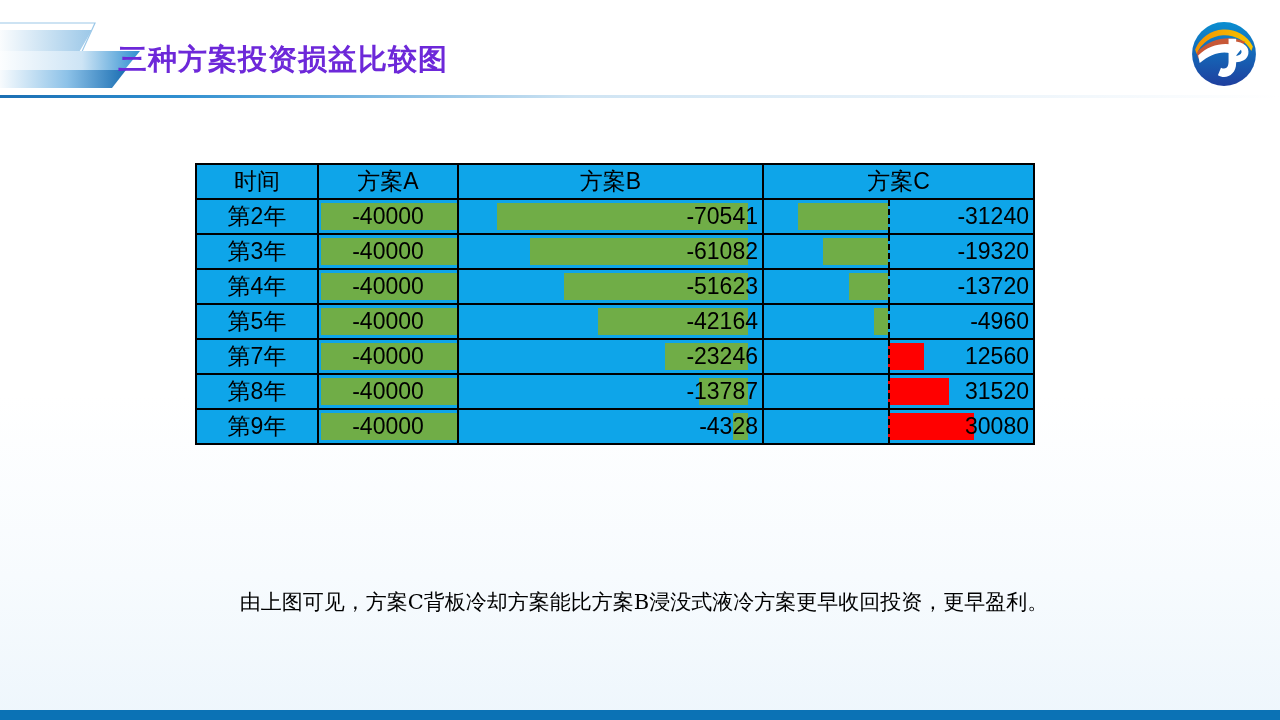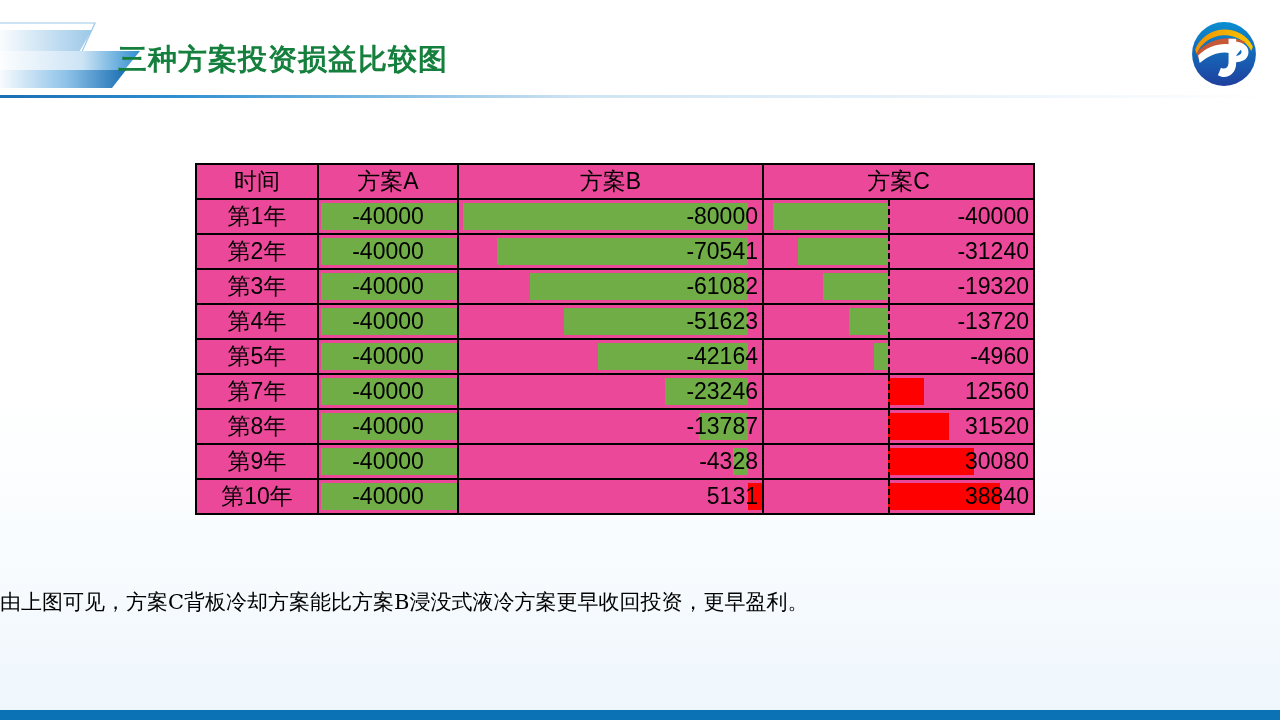--- a/index.html
+++ b/index.html
@@ -15,33 +15,33 @@
 
   
   .header { position:absolute; left:0; top:0; width:1280px; height:98px; }
   .hdr-deco { position:absolute; left:0; top:18px; width:200px; height:70px; }
   .hdr-rule {
     position:absolute; left:0; top:95px; width:1280px; height:3px;
     background:linear-gradient(to right,#1b6fb3 0%, #2f8fd0 14%, #cfe4f3 45%, #eaf3fa 75%, #ffffff 100%);
   }
   .hdr-title {
     position:absolute; left:118px; top:40px;
-    font-size:29px; font-weight:bold; color:#15803d;
+    font-size:29px; font-weight:bold; color:#6d28d9;
     letter-spacing:1px; white-space:nowrap;
   }
   .logo { position:absolute; right:18px; top:16px; width:76px; height:76px; }
 
   
   .table-wrap { position:absolute; left:195px; top:163px; width:838px; }
   table.grid { border-collapse:collapse; width:838px; table-layout:fixed; }
   table.grid td, table.grid th {
     border:2px solid #000;
     height:35px; padding:0;
     font-size:23px; font-weight:normal; color:#000;
-    background:#ec4899;
+    background:#0ea5e9;
   }
   .col-time  { width:122px; }
   .col-a     { width:140px; }
   .col-b     { width:305px; }
   .col-c     { width:271px; }
 
   thead th { text-align:center; height:36px; font-weight:normal; }
 
   td.label { text-align:center; }
 
@@ -61,22 +61,23 @@
     position:relative; z-index:3;
     display:block; height:100%;
     line-height:33px; text-align:right;
     padding-right:4px; white-space:nowrap;
   }
   .val.center { text-align:center; padding-right:0; }
 
   
   .caption {
     position:absolute; left:0; top:588px; width:1280px;
-    font-size:21px; color:#000;
+    text-align:center; font-size:21px; color:#000;
     font-family:"DejaVu Serif","Liberation Serif",serif;
+    padding-left:8px;
   }
 
   .footer-bar {
     position:absolute; left:0; bottom:0; width:1280px; height:10px;
     background:#0b72b5;
   }
 </style>
 </head>
 <body>
 
@@ -140,36 +141,20 @@
     <thead>
       <tr>
         <th>时间</th>
         <th>方案A</th>
         <th>方案B</th>
         <th>方案C</th>
       </tr>
     </thead>
     <tbody id="tbody">
         <tr>
-          <td class="label">第1年</td>
-          <td class="bar-cell">
-            <div class="bar green" style="left: 2px; width: 136px;"></div>
-            <span class="val center">-40000</span>
-          </td>
-          <td class="bar-cell">
-            <div class="bar green" style="left: 4px; width: 285px;"></div>
-            <span class="val">-80000</span>
-          </td>
-          <td class="bar-cell">
-            <div class="bar green" style="left: 9px; width: 115px;"></div>
-            <div class="axis" style="left: 124px;"></div>
-            <span class="val">-40000</span>
-          </td>
-        </tr>
-        <tr>
           <td class="label">第2年</td>
           <td class="bar-cell">
             <div class="bar green" style="left: 2px; width: 136px;"></div>
             <span class="val center">-40000</span>
           </td>
           <td class="bar-cell">
             <div class="bar green" style="left: 37.6977px; width: 251.302px;"></div>
             <span class="val">-70541</span>
           </td>
           <td class="bar-cell">
@@ -265,36 +250,20 @@
             <span class="val center">-40000</span>
           </td>
           <td class="bar-cell">
             <div class="bar green" style="left: 273.582px; width: 15.4185px;"></div>
             <span class="val">-4328</span>
           </td>
           <td class="bar-cell">
             <div class="bar red" style="left: 124px; width: 86.48px;"></div>
             <div class="axis" style="left: 124px;"></div>
             <span class="val">30080</span>
-          </td>
-        </tr>
-        <tr>
-          <td class="label">第10年</td>
-          <td class="bar-cell">
-            <div class="bar green" style="left: 2px; width: 136px;"></div>
-            <span class="val center">-40000</span>
-          </td>
-          <td class="bar-cell">
-            <div class="bar red" style="left: 289px; width: 18.2792px;"></div>
-            <span class="val">5131</span>
-          </td>
-          <td class="bar-cell">
-            <div class="bar red" style="left: 124px; width: 111.665px;"></div>
-            <div class="axis" style="left: 124px;"></div>
-            <span class="val">38840</span>
           </td>
         </tr>
       </tbody>
   </table>
 </div>
 
 <div class="caption">由上图可见，方案C背板冷却方案能比方案B浸没式液冷方案更早收回投资，更早盈利。</div>
 
 <div class="footer-bar"></div>
 

